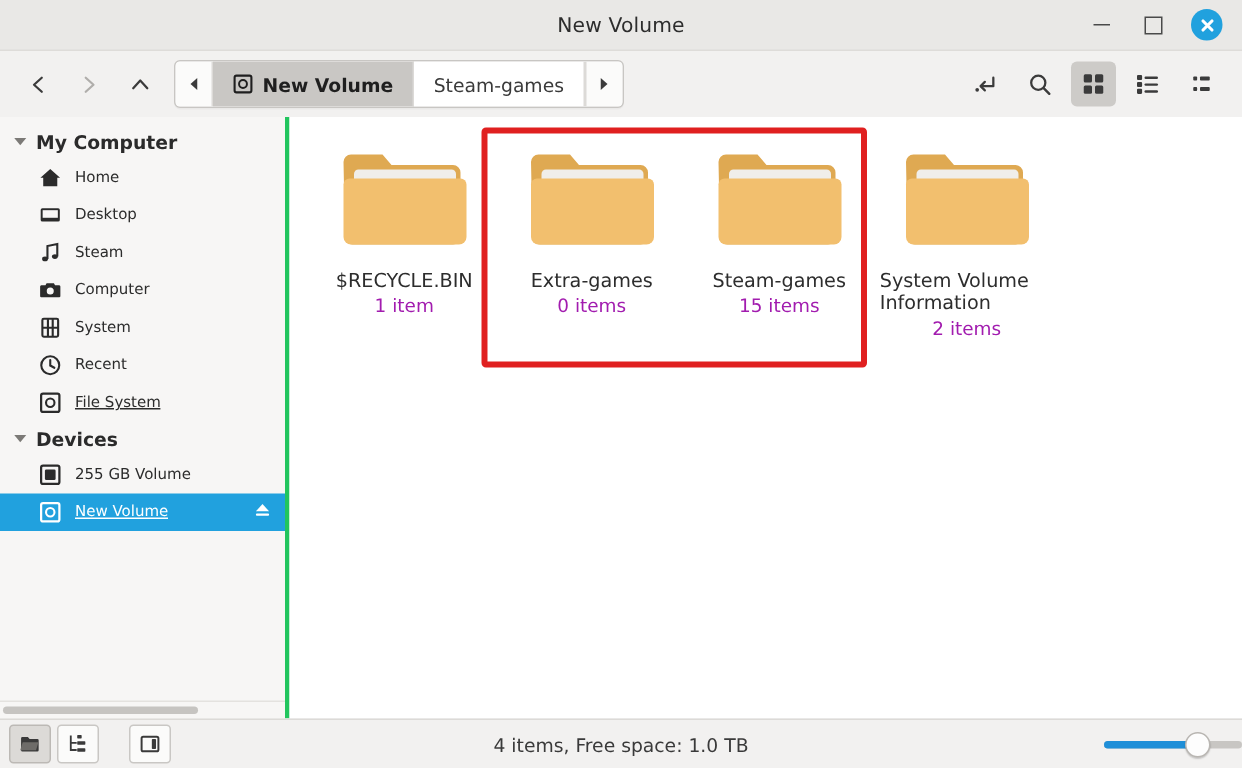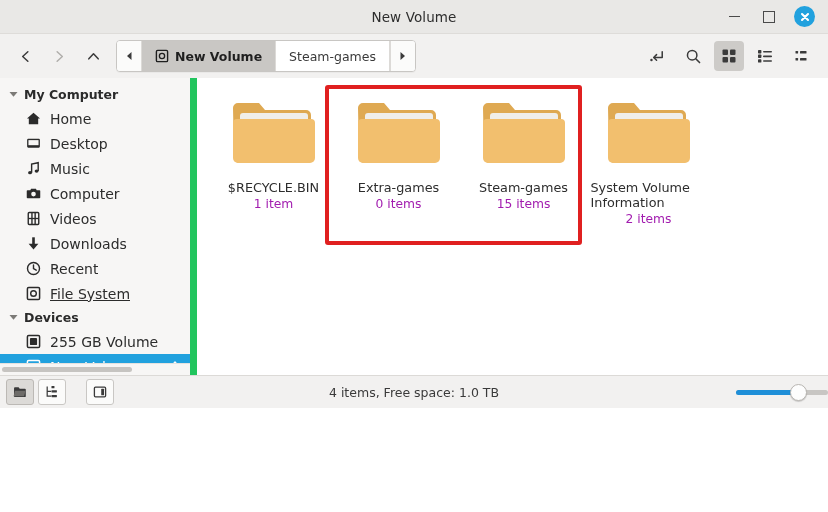--- a/index.html
+++ b/index.html
@@ -2,21 +2,21 @@
 <html><head>
 <meta charset="utf-8">
 <style>
   html,body{margin:0;padding:0;}
   body{
     width:828px;height:512px;overflow:hidden;
     font-family:"DejaVu Sans","Liberation Sans",sans-serif;
     font-size:13px;color:#2b2b2b;background:#ffffff;
     -webkit-font-smoothing:antialiased;
   }
-  .window{width:828px;height:408px;display:flex;flex-direction:column;background:#f2f1f0;position:relative;}
+  .window{width:828px;height:512px;display:flex;flex-direction:column;background:#f2f1f0;position:relative;}
 
   
   .titlebar{
     height:33px;min-height:33px;background:#e9e8e6;
     display:flex;align-items:center;position:relative;
     border-bottom:1px solid #dedcd9;
   }
   .title-text{
     position:absolute;left:0;right:0;text-align:center;
     font-size:13.5px;color:#2d2d2d;font-weight:400;letter-spacing:.1px;
@@ -70,32 +70,32 @@
   .tbtn{
     width:30px;height:30px;display:flex;align-items:center;justify-content:center;border-radius:4px;
   }
   .tbtn.sel{background:#cdcbc8;}
 
   
   .body{flex:1;display:flex;min-height:0;background:#ffffff;}
 
   
   .sidebar{
-    width:190px;min-width:190px;background:#f7f6f5;border-right:7px solid #22c55e;
+    width:190px;min-width:190px;background:#f7f6f5;border-right:3px solid #22c55e;
     display:flex;flex-direction:column;position:relative;overflow:hidden;
   }
   .sb-scroll{flex:1;overflow:hidden;padding-top:5px;}
   .sb-group{
     display:flex;align-items:center;gap:6px;padding:4px 6px 4px 8px;
     font-size:12.5px;font-weight:700;color:#2b2b2b;
   }
   .sb-caret{width:10px;display:flex;align-items:center;justify-content:center;}
   .sb-item{
     display:flex;align-items:center;gap:9px;height:25px;padding-left:26px;padding-right:8px;
-    font-size:14px;color:#2c2c2c;cursor:default;position:relative;
+    font-size:10px;color:#2c2c2c;cursor:default;position:relative;
   }
   .sb-item .ic{width:15px;height:15px;display:flex;align-items:center;justify-content:center;flex:0 0 15px;}
   .sb-item .lbl{white-space:nowrap;overflow:hidden;}
   .sb-item.sel{background:#21a1de;color:#ffffff;}
   .sb-item.sel .lbl{text-decoration:underline;}
   .sb-item.uline .lbl{text-decoration:underline;}
   .sb-eject{margin-left:auto;}
   .sb-hscroll{
     height:11px;background:#f7f6f5;border-top:1px solid #e4e2df;display:flex;align-items:center;padding:0 2px;
   }
@@ -281,21 +281,21 @@
 
 
         <div class="sb-item">
           <span class="ic">
             <svg width="15" height="15" viewBox="0 0 16 16">
                 <path d="M6 12.4 L6 3.2 L13 1.8 L13 10.6" fill="none" stroke="#2b2b2b" stroke-width="1.5"></path>
                 <ellipse cx="4.3" cy="12.4" rx="2.1" ry="1.7" fill="#2b2b2b"></ellipse>
                 <ellipse cx="11.3" cy="10.7" rx="2.1" ry="1.7" fill="#2b2b2b"></ellipse>
               </svg>
           </span>
-          <span class="lbl">Music</span>
+          <span class="lbl">Steam</span>
         </div>
 
         <div class="sb-item">
           <span class="ic">
             <svg width="15" height="15" viewBox="0 0 16 16">
                 <path d="M5.4 3 L10.6 3 L11.4 4.4 L14.4 4.4 A.9.9 0 0 1 15.2 5.3 L15.2 12.2 A.9.9 0 0 1 14.4 13 L1.6 13 A.9.9 0 0 1 .8 12.2 L.8 5.3 A.9.9 0 0 1 1.6 4.4 L4.6 4.4 Z" fill="#2b2b2b"></path>
                 <circle cx="8" cy="8.6" r="2.5" fill="#f7f6f5"></circle>
               </svg>
           </span>
           <span class="lbl">Computer</span>
@@ -303,32 +303,23 @@
 
         <div class="sb-item">
           <span class="ic">
             <svg width="15" height="15" viewBox="0 0 16 16">
                 <rect x="2.4" y="1.6" width="11.2" height="12.8" rx="1" fill="none" stroke="#2b2b2b" stroke-width="1.5"></rect>
                 <rect x="5.6" y="1.6" width="1.5" height="12.8" fill="#2b2b2b"></rect>
                 <rect x="9" y="1.6" width="1.5" height="12.8" fill="#2b2b2b"></rect>
                 <rect x="2.4" y="7.3" width="11.2" height="1.4" fill="#2b2b2b"></rect>
               </svg>
           </span>
-          <span class="lbl">Videos</span>
-        </div>
-
-        <div class="sb-item">
-          <span class="ic">
-            <svg width="15" height="15" viewBox="0 0 16 16">
-                <rect x="6.6" y="1.4" width="2.8" height="7.8" fill="#2b2b2b"></rect>
-                <path d="M2.8 8.2 L13.2 8.2 L8 14.4 Z" fill="#2b2b2b"></path>
-              </svg>
-          </span>
-          <span class="lbl">Downloads</span>
-        </div>
+          <span class="lbl">System</span>
+        </div>
+
 
         <div class="sb-item">
           <span class="ic">
             <svg width="15" height="15" viewBox="0 0 16 16">
                 <circle cx="8" cy="8" r="6.4" fill="none" stroke="#2b2b2b" stroke-width="1.5"></circle>
                 <path d="M8 4.3 L8 8.2 L10.9 9.8" fill="none" stroke="#2b2b2b" stroke-width="1.5" stroke-linecap="round"></path>
               </svg>
           </span>
           <span class="lbl">Recent</span>
         </div>

